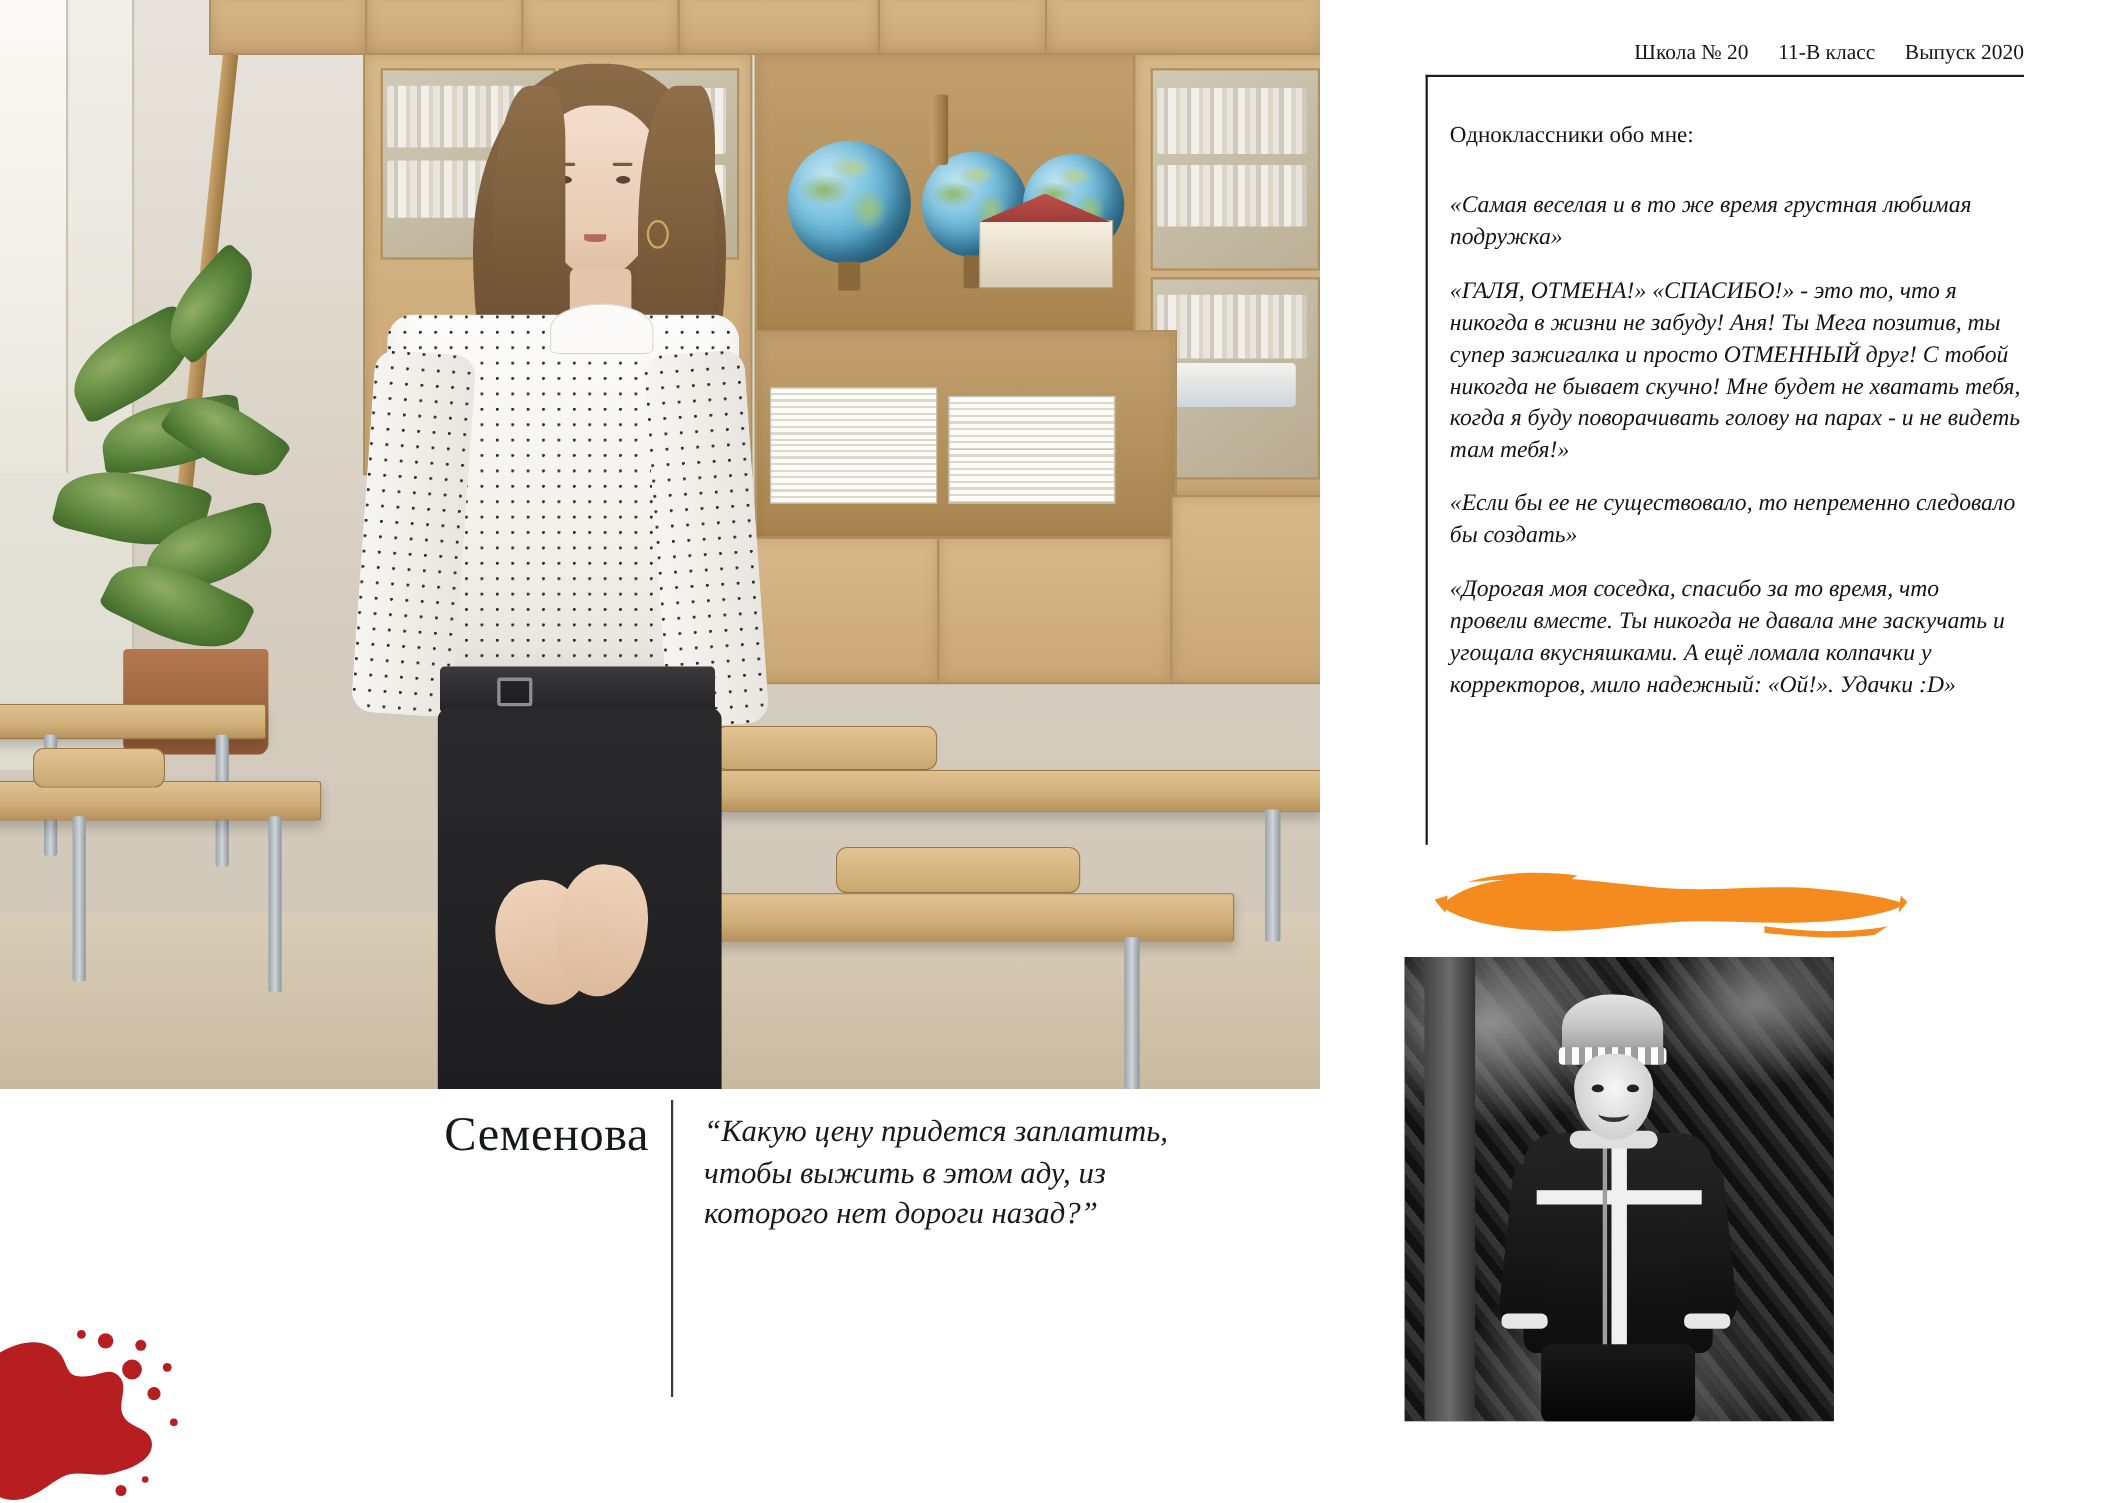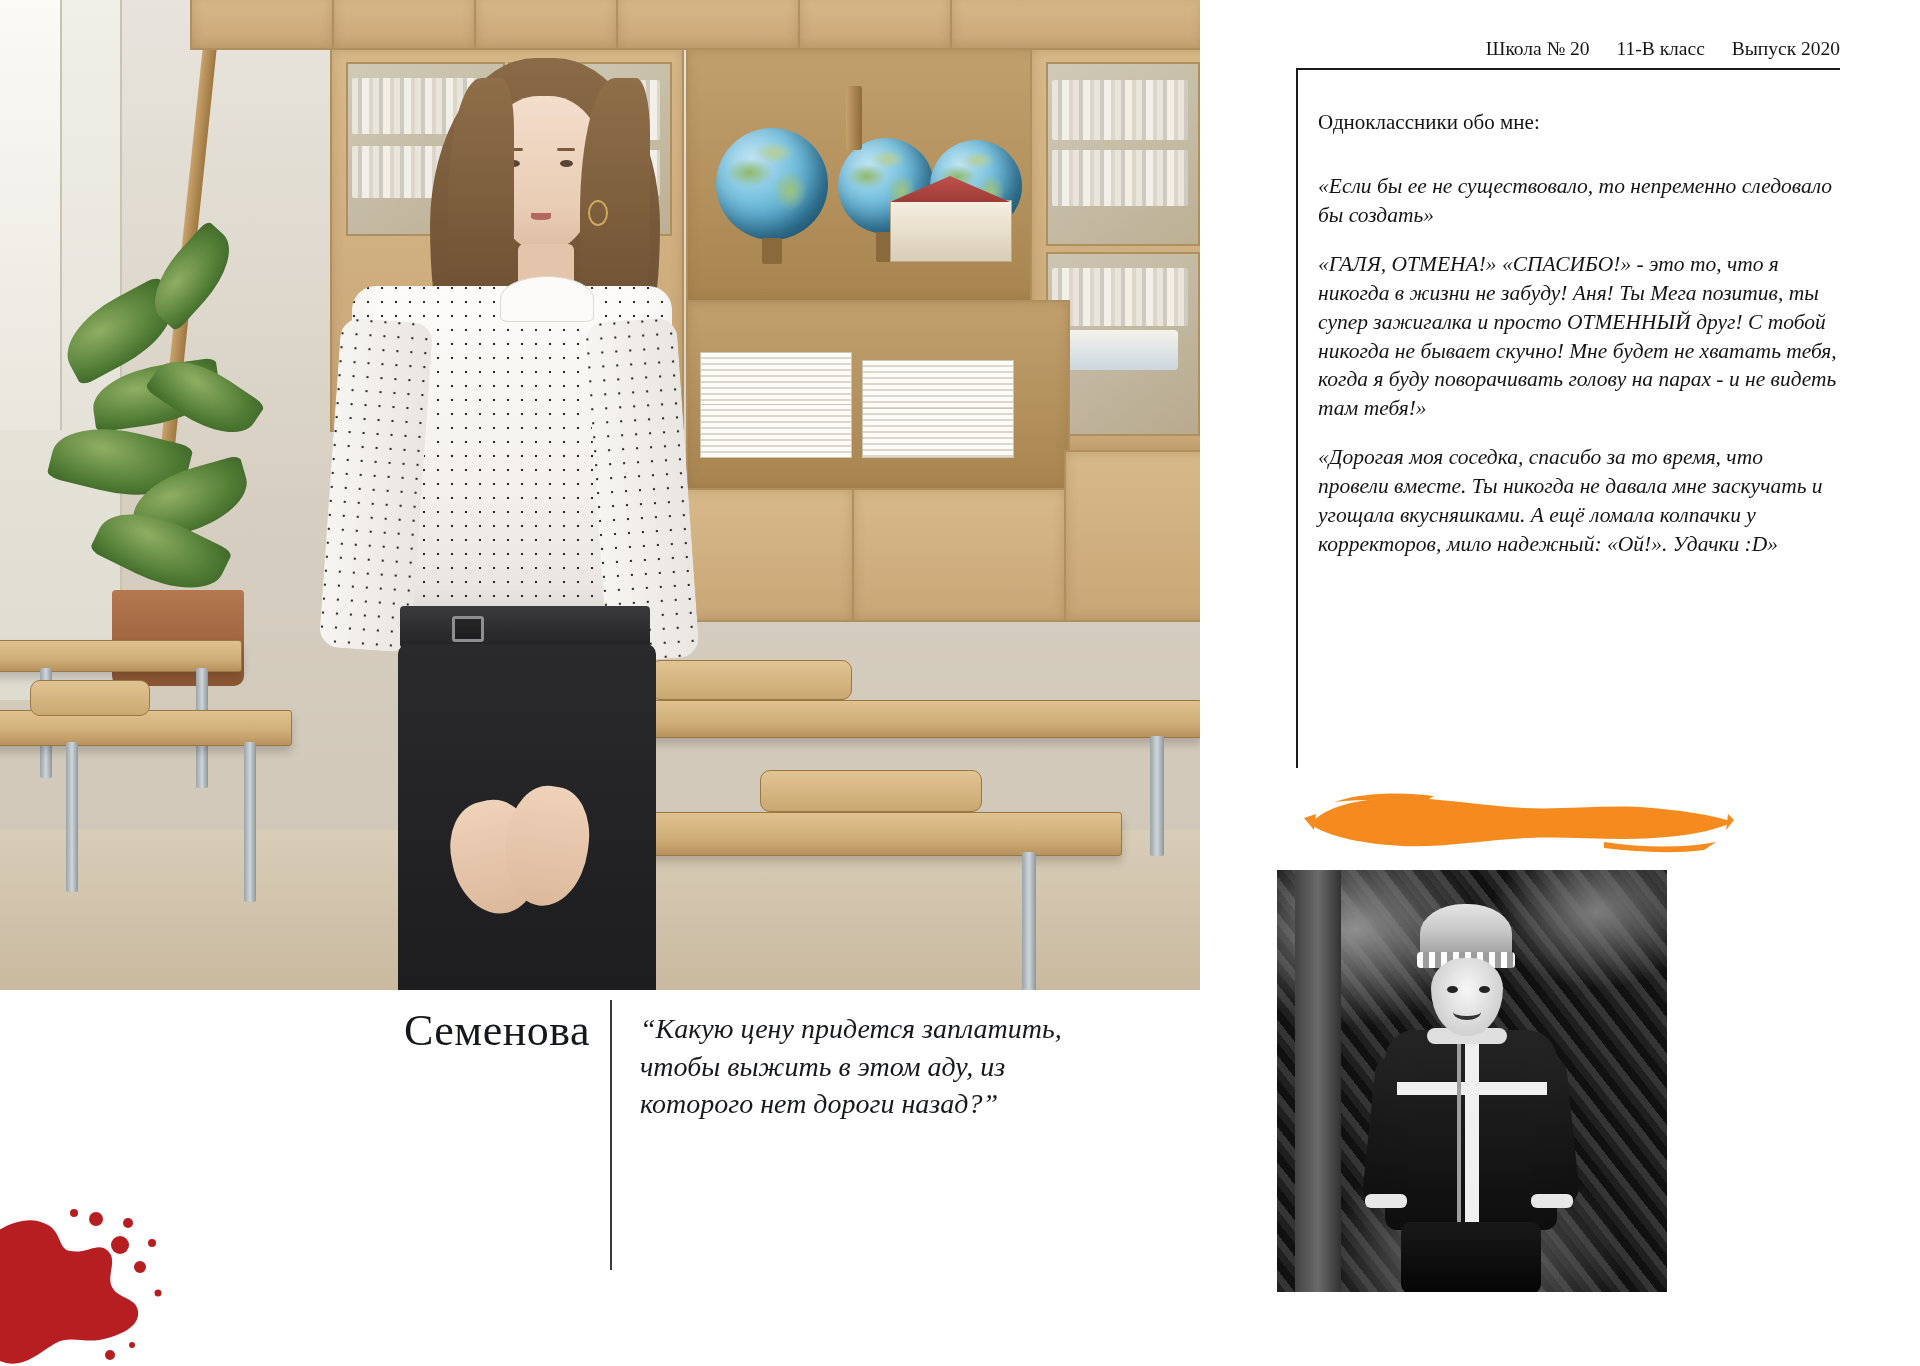--- a/index.html
+++ b/index.html
@@ -563,22 +563,23 @@
   <span>Школа № 20</span>
   <span>11-В  класс</span>
   <span>Выпуск 2020</span>
 </div>
 <div class="header-rule"></div>
 <div class="side-rule"></div>
 
 <div class="intro">Одноклассники обо мне:</div>
 
 <div class="quotes">
+  <p>«Самая веселая и в то же время грустная любимая подружка»</p>
+  <p>«ГАЛЯ, ОТМЕНА!» «СПАСИБО!» - это то, что я никогда в жизни не забуду! Аня! Ты Мега позитив, ты супер зажигалка и просто ОТМЕННЫЙ друг! С тобой никогда не бывает скучно! Мне будет не хватать тебя, когда я буду поворачивать голову на парах - и не видеть там тебя!»</p>
   <p> «Если бы ее не существовало, то непременно следовало бы создать»</p>
-  <p>«ГАЛЯ, ОТМЕНА!» «СПАСИБО!» - это то, что я никогда в жизни не забуду! Аня! Ты Мега позитив, ты супер зажигалка и просто ОТМЕННЫЙ друг! С тобой никогда не бывает скучно! Мне будет не хватать тебя, когда я буду поворачивать голову на парах - и не видеть там тебя!»</p>
   <p>«Дорогая моя соседка, спасибо за то время, что провели вместе. Ты никогда не давала мне заскучать и угощала вкусняшками. А ещё ломала колпачки у корректоров,  мило надежный: «Ой!». Удачки :D»</p>
 </div>
 
 <svg class="brush" viewBox="0 0 430 70">
   <path fill="#F58B1E" d="M6,34 C22,16 56,8 96,8 C140,8 178,16 220,18 C262,20 306,14 348,18 C382,21 414,26 428,32 C414,40 384,46 350,48 C308,51 266,46 224,48 C180,50 140,58 98,56 C62,54 26,48 6,34 Z"></path>
   <path fill="#F58B1E" d="M30,12 C60,2 100,2 130,6 L120,12 C92,9 58,9 30,12 Z"></path>
   <path fill="#F58B1E" d="M300,52 C340,58 380,58 412,52 L400,60 C368,64 334,62 300,58 Z"></path>
   <path fill="#F58B1E" d="M0,28 L12,24 L10,40 Z"></path>
   <path fill="#F58B1E" d="M424,24 L430,30 L422,40 Z"></path>
 </svg>

